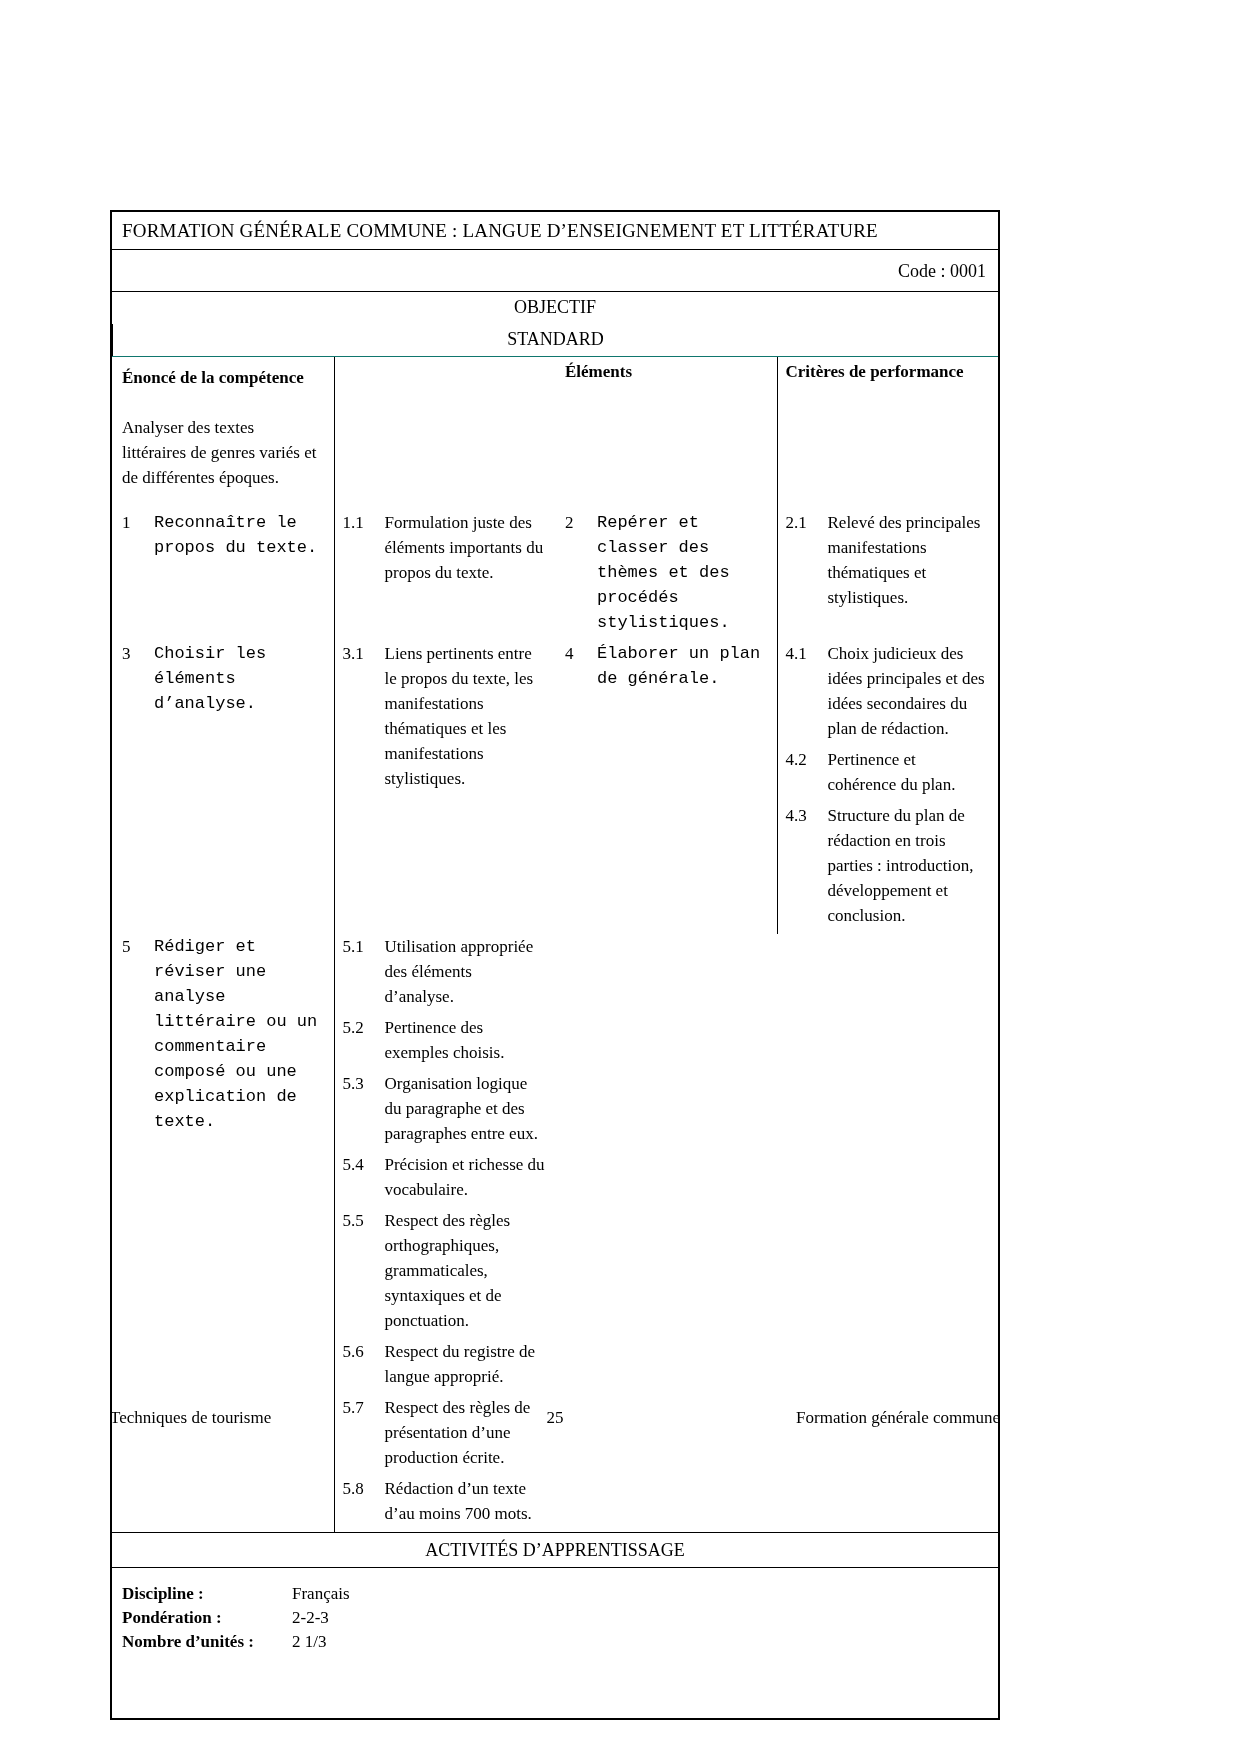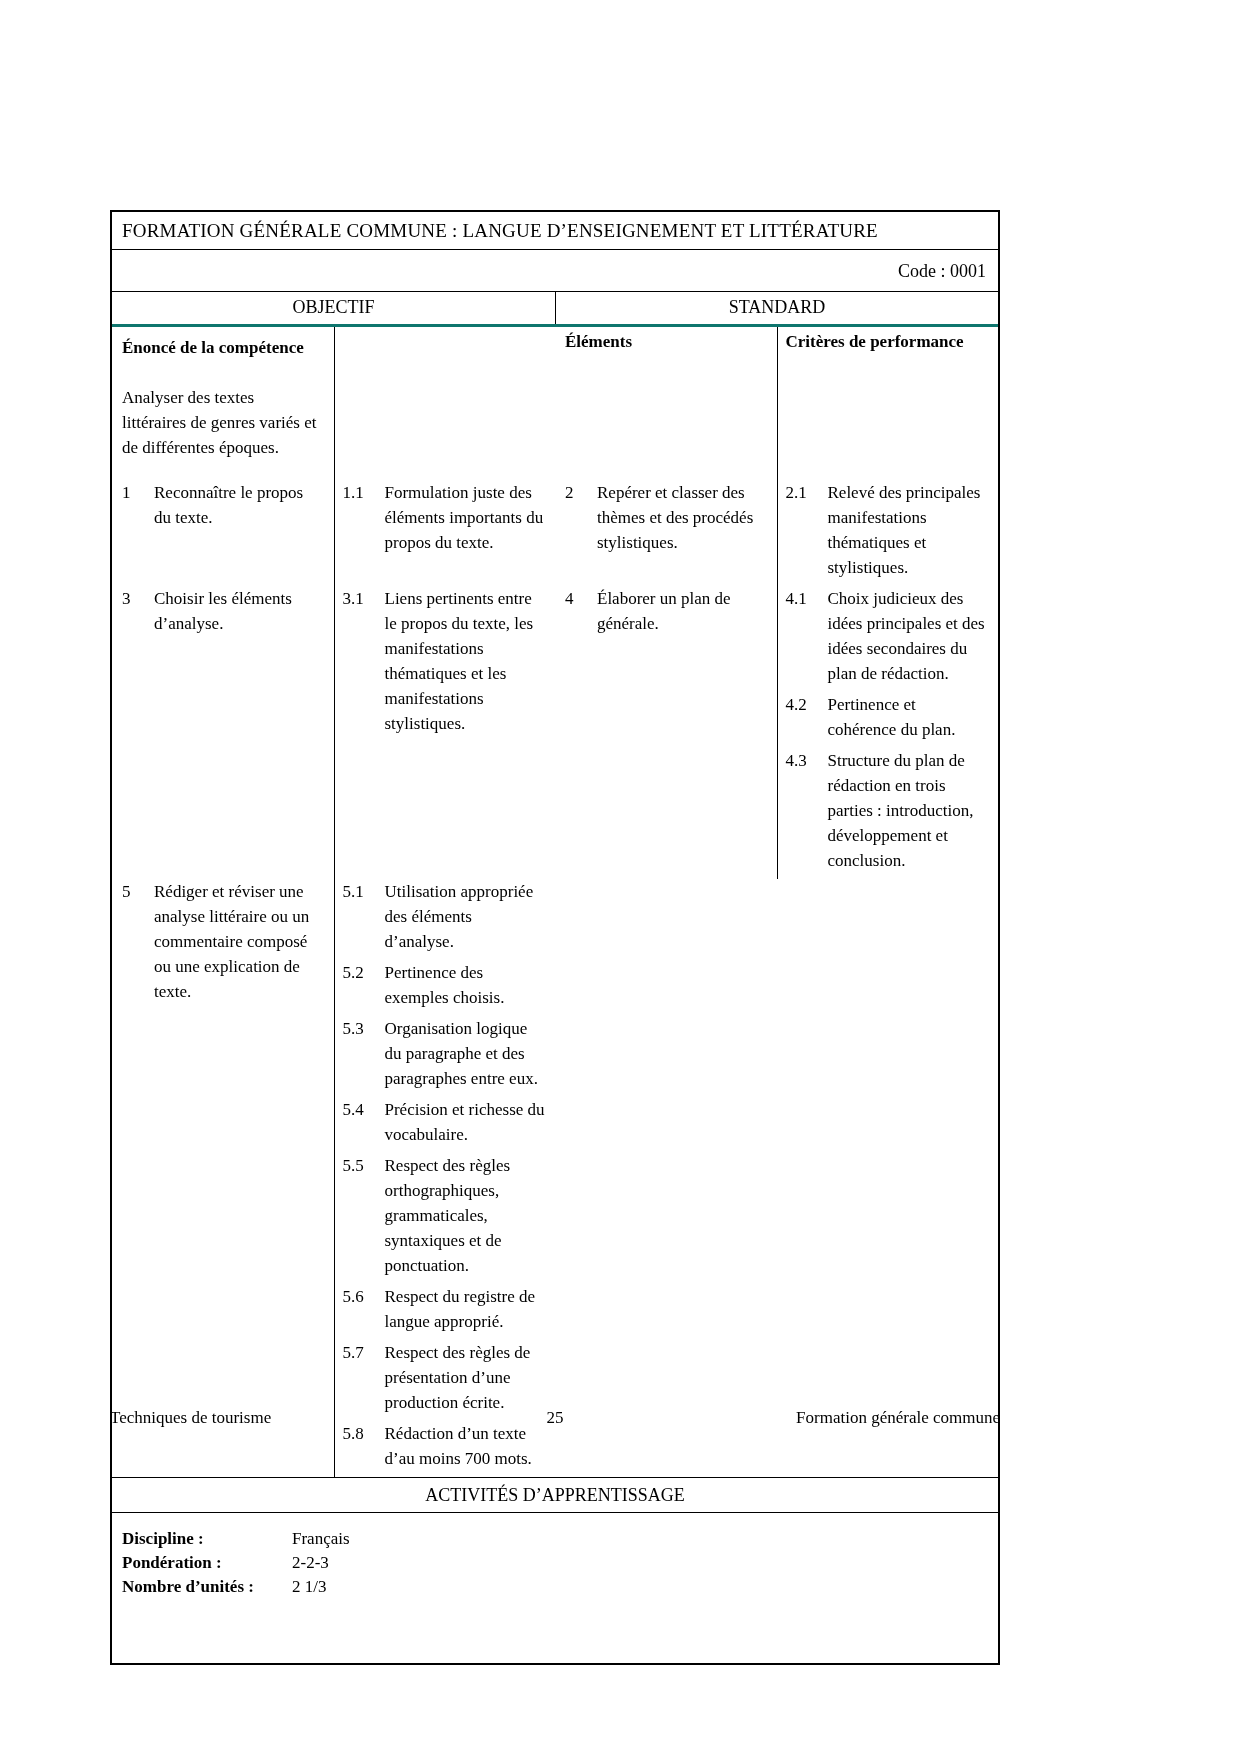--- a/index.html
+++ b/index.html
@@ -31,22 +31,22 @@
     border-bottom: 1px solid #000;
   }
   .code-row {
     padding: 11px 12px 9px 0;
     font-size: 18px;
     text-align: right;
     border-bottom: 1px solid #000;
   }
   .col-headers {
     display: grid;
-    grid-template-columns: 1fr 1fr;
-    border-bottom: 3px solid #0f766e;
+    grid-template-columns: 1fr;
+    border-bottom: 1px solid #0f766e;
   }
   .col-header {
     text-align: center;
     font-size: 18px;
     padding: 5px 0 6px 0;
   }
   .col-header.rightc { border-left: 1px solid #000; }
   .body-grid {
     display: grid;
     grid-template-columns: 1fr 1fr 1fr 1fr;
@@ -54,21 +54,21 @@
     line-height: 25px;
     border-bottom: 1px solid #000;
   }
   .cell { padding: 0 14px 0 10px; }
   .cell.rightc { border-left: 1px solid #000; padding: 0 10px 0 8px; }
   .enonce-title { font-weight: bold; padding-top: 8px; margin-bottom: 25px; }
   .enonce-text { margin-bottom: 20px; }
   .sec-title { font-weight: bold; margin-bottom: 6px; padding-top: 2px; }
   .item { display: flex; margin-bottom: 6px; }
   .item .num { flex: 0 0 32px; }
-  .item .txt { flex: 1; }
+  .item .txt { flex: 1; font-family: Liberation Mono, monospace; }
   .crit { display: flex; margin-bottom: 6px; }
   .crit .cnum { flex: 0 0 42px; }
   .crit .txt { flex: 1; }
   .activites-row {
     text-align: center;
     font-size: 18px;
     padding: 7px 0 6px 0;
     border-bottom: 1px solid #000;
   }
   .info-section {

